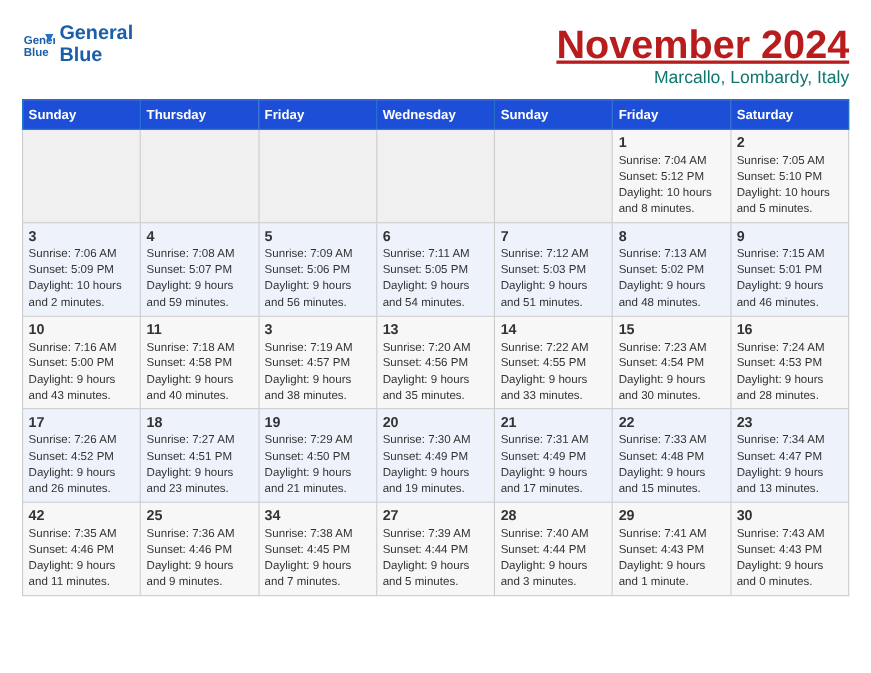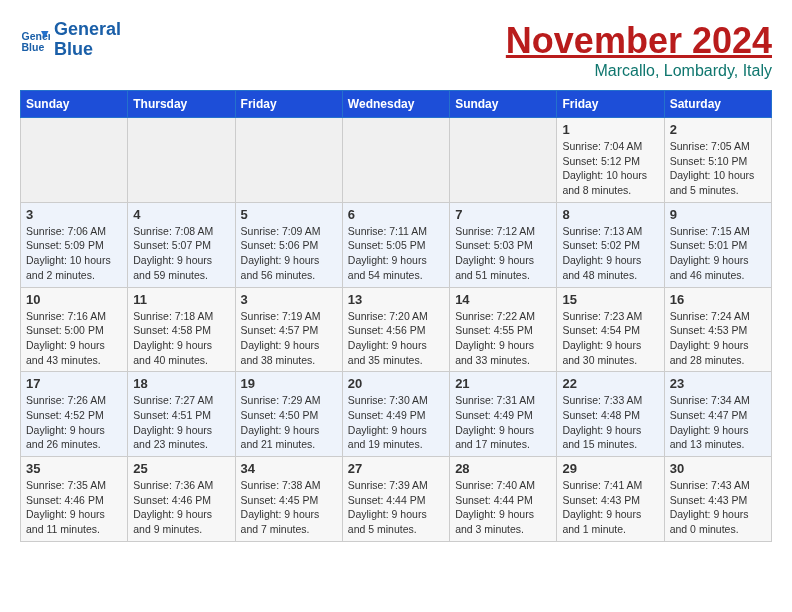--- a/index.html
+++ b/index.html
@@ -223,21 +223,21 @@
           <span class="day-num">22</span>
           <div class="day-info">Sunrise: 7:33 AM<br>Sunset: 4:48 PM<br>Daylight: 9 hours and 15 minutes.</div>
         </td>
         <td>
           <span class="day-num">23</span>
           <div class="day-info">Sunrise: 7:34 AM<br>Sunset: 4:47 PM<br>Daylight: 9 hours and 13 minutes.</div>
         </td>
       </tr>
       <tr>
         <td>
-          <span class="day-num">35</span>
+          <span class="day-num">42</span>
           <div class="day-info">Sunrise: 7:35 AM<br>Sunset: 4:46 PM<br>Daylight: 9 hours and 11 minutes.</div>
         </td>
         <td>
           <span class="day-num">25</span>
           <div class="day-info">Sunrise: 7:36 AM<br>Sunset: 4:46 PM<br>Daylight: 9 hours and 9 minutes.</div>
         </td>
         <td>
           <span class="day-num">34</span>
           <div class="day-info">Sunrise: 7:38 AM<br>Sunset: 4:45 PM<br>Daylight: 9 hours and 7 minutes.</div>
         </td>

